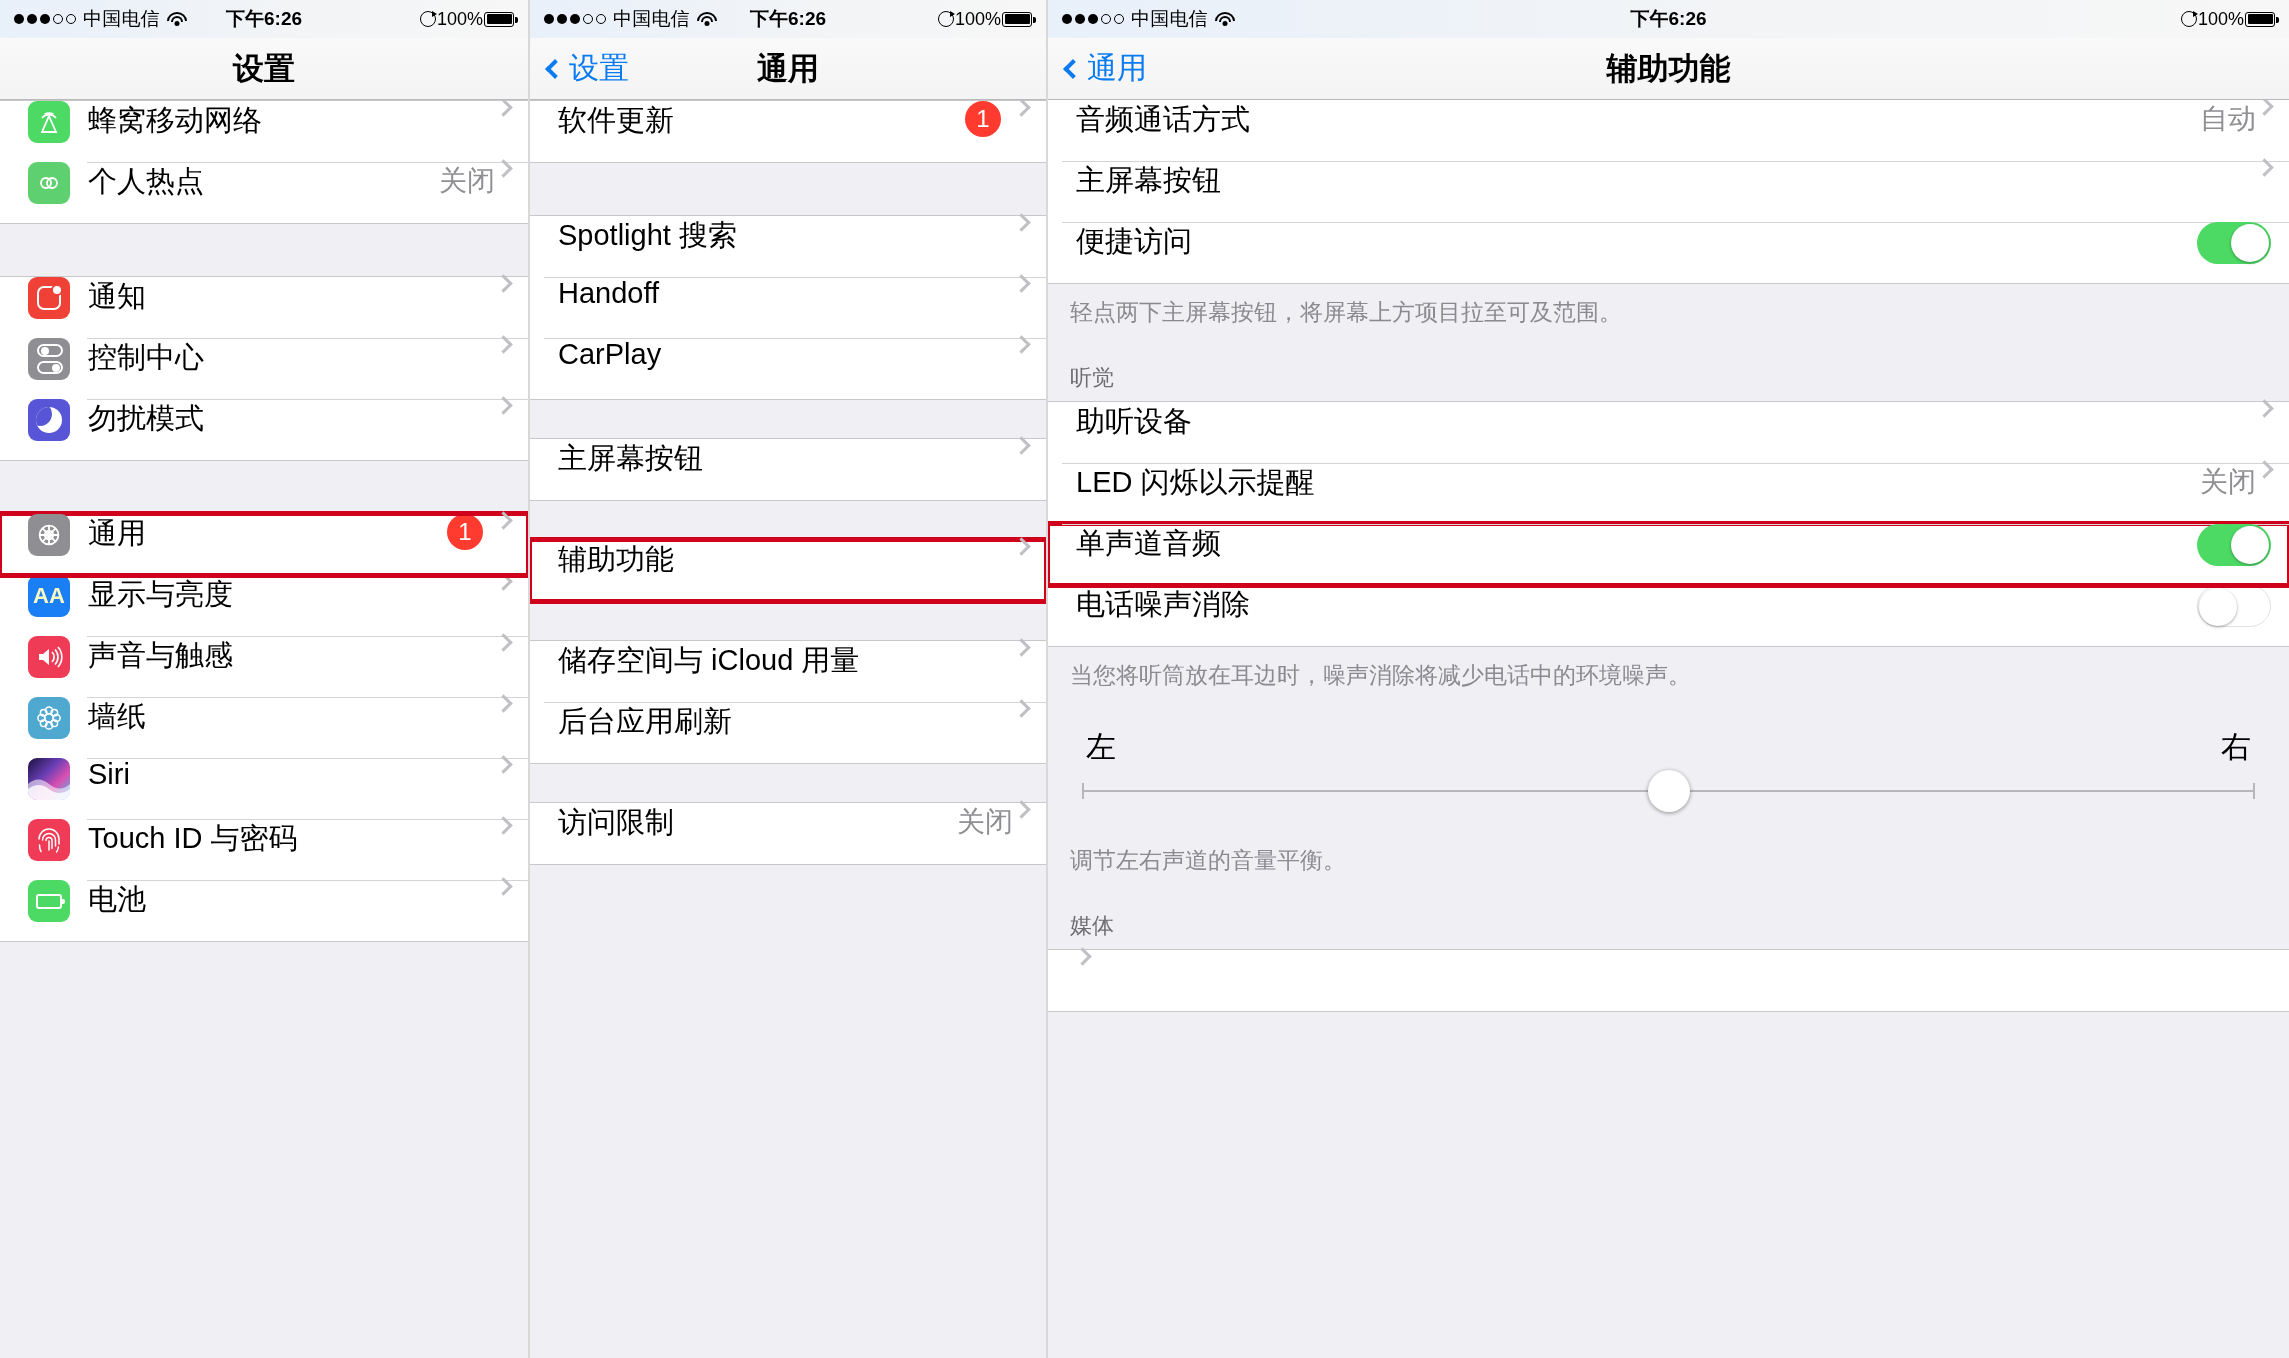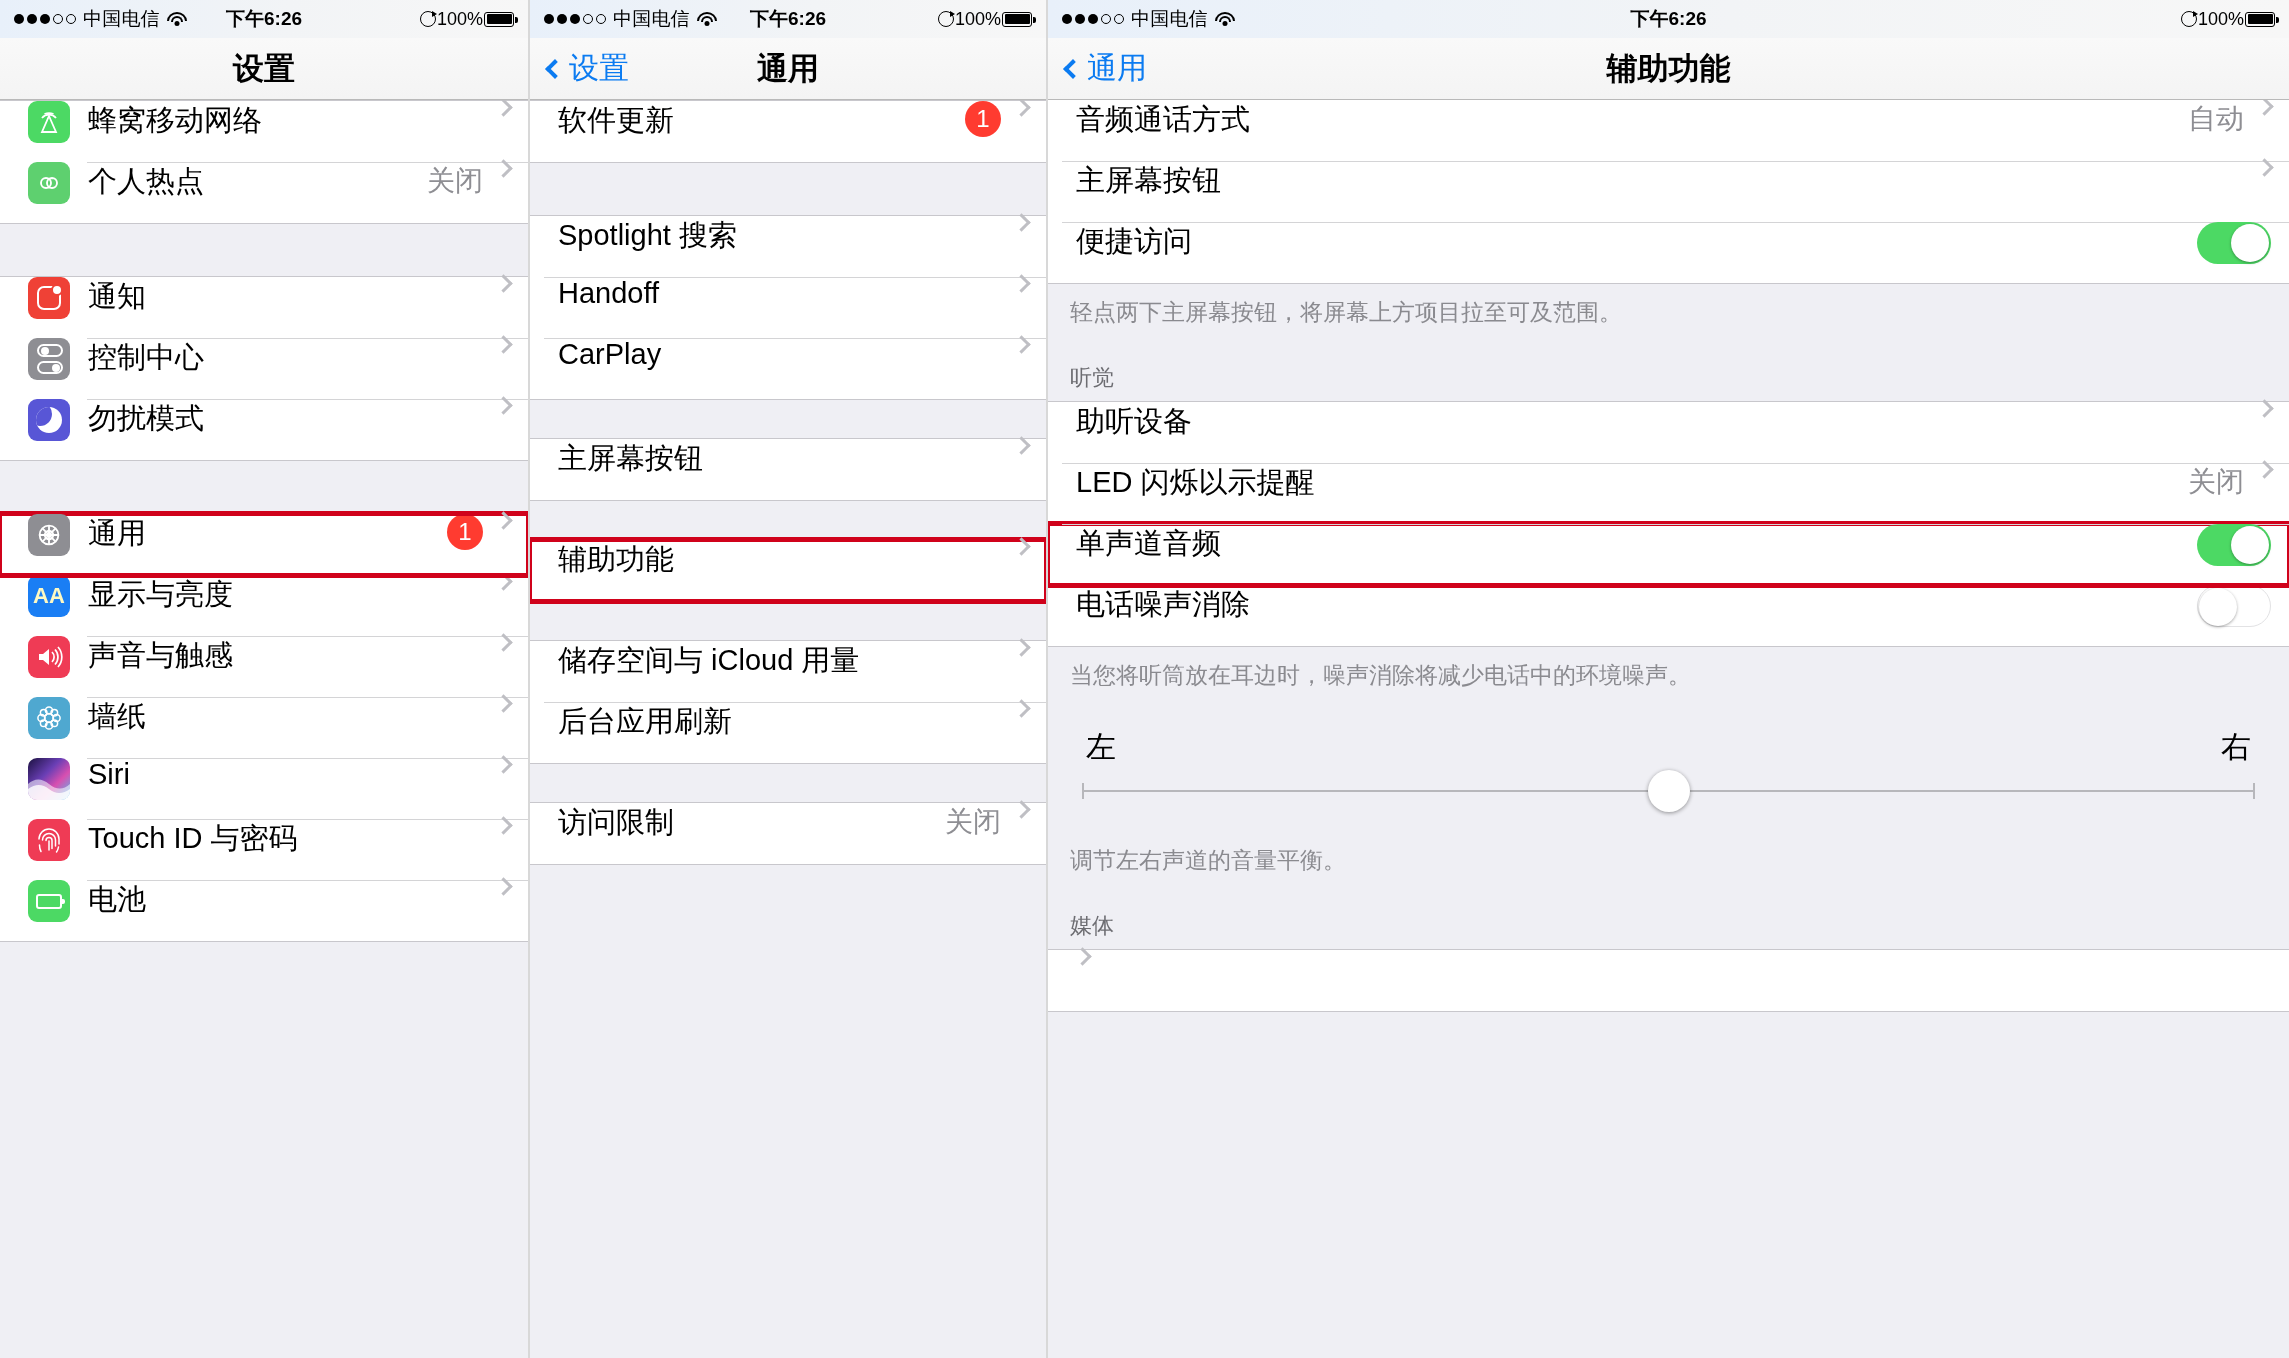--- a/index.html
+++ b/index.html
@@ -84,21 +84,21 @@
 
   .row { display: flex; height: 61px;
     padding-left: 28px; background: #fff; position: relative; }
   .row + .row::before { content: ""; position: absolute; left: 87px; right: 0;
     top: 0; height: 1px; background: #d4d4d6; }
   .row.noicon + .row.noicon::before { left: 14px; }
   .app-icon { width: 42px; height: 42px; border-radius: 9px; flex: 0 0 auto;
     display: flex; align-items: center; justify-content: center;
     margin-right: 18px; color: #fff; overflow: hidden; position: relative; }
   .row-label { font-size: 29px; color: #000; flex: 1 1 auto; white-space: nowrap; }
-  .row-value { font-size: 28px; color: #8e8e93; margin-right: 14px; }
+  .row-value { font-size: 28px; color: #8e8e93; margin-right: 2px; }
   .chev { width: 13px; height: 13px; border-top: 3.4px solid #bfbfc4;
     border-right: 3.4px solid #bfbfc4; transform: rotate(45deg);
     margin-right: 18px; flex: 0 0 auto; }
   .badge { min-width: 36px; height: 36px; border-radius: 18px; background: #ff3b30;
     color: #fff; font-size: 24px; display: flex; align-items: center;
     justify-content: center; margin-right: 14px; padding: 0 9px; }
 
   .row.highlight { outline: 5px solid #d0021b; outline-offset: -2px; z-index: 5; }
 
   

